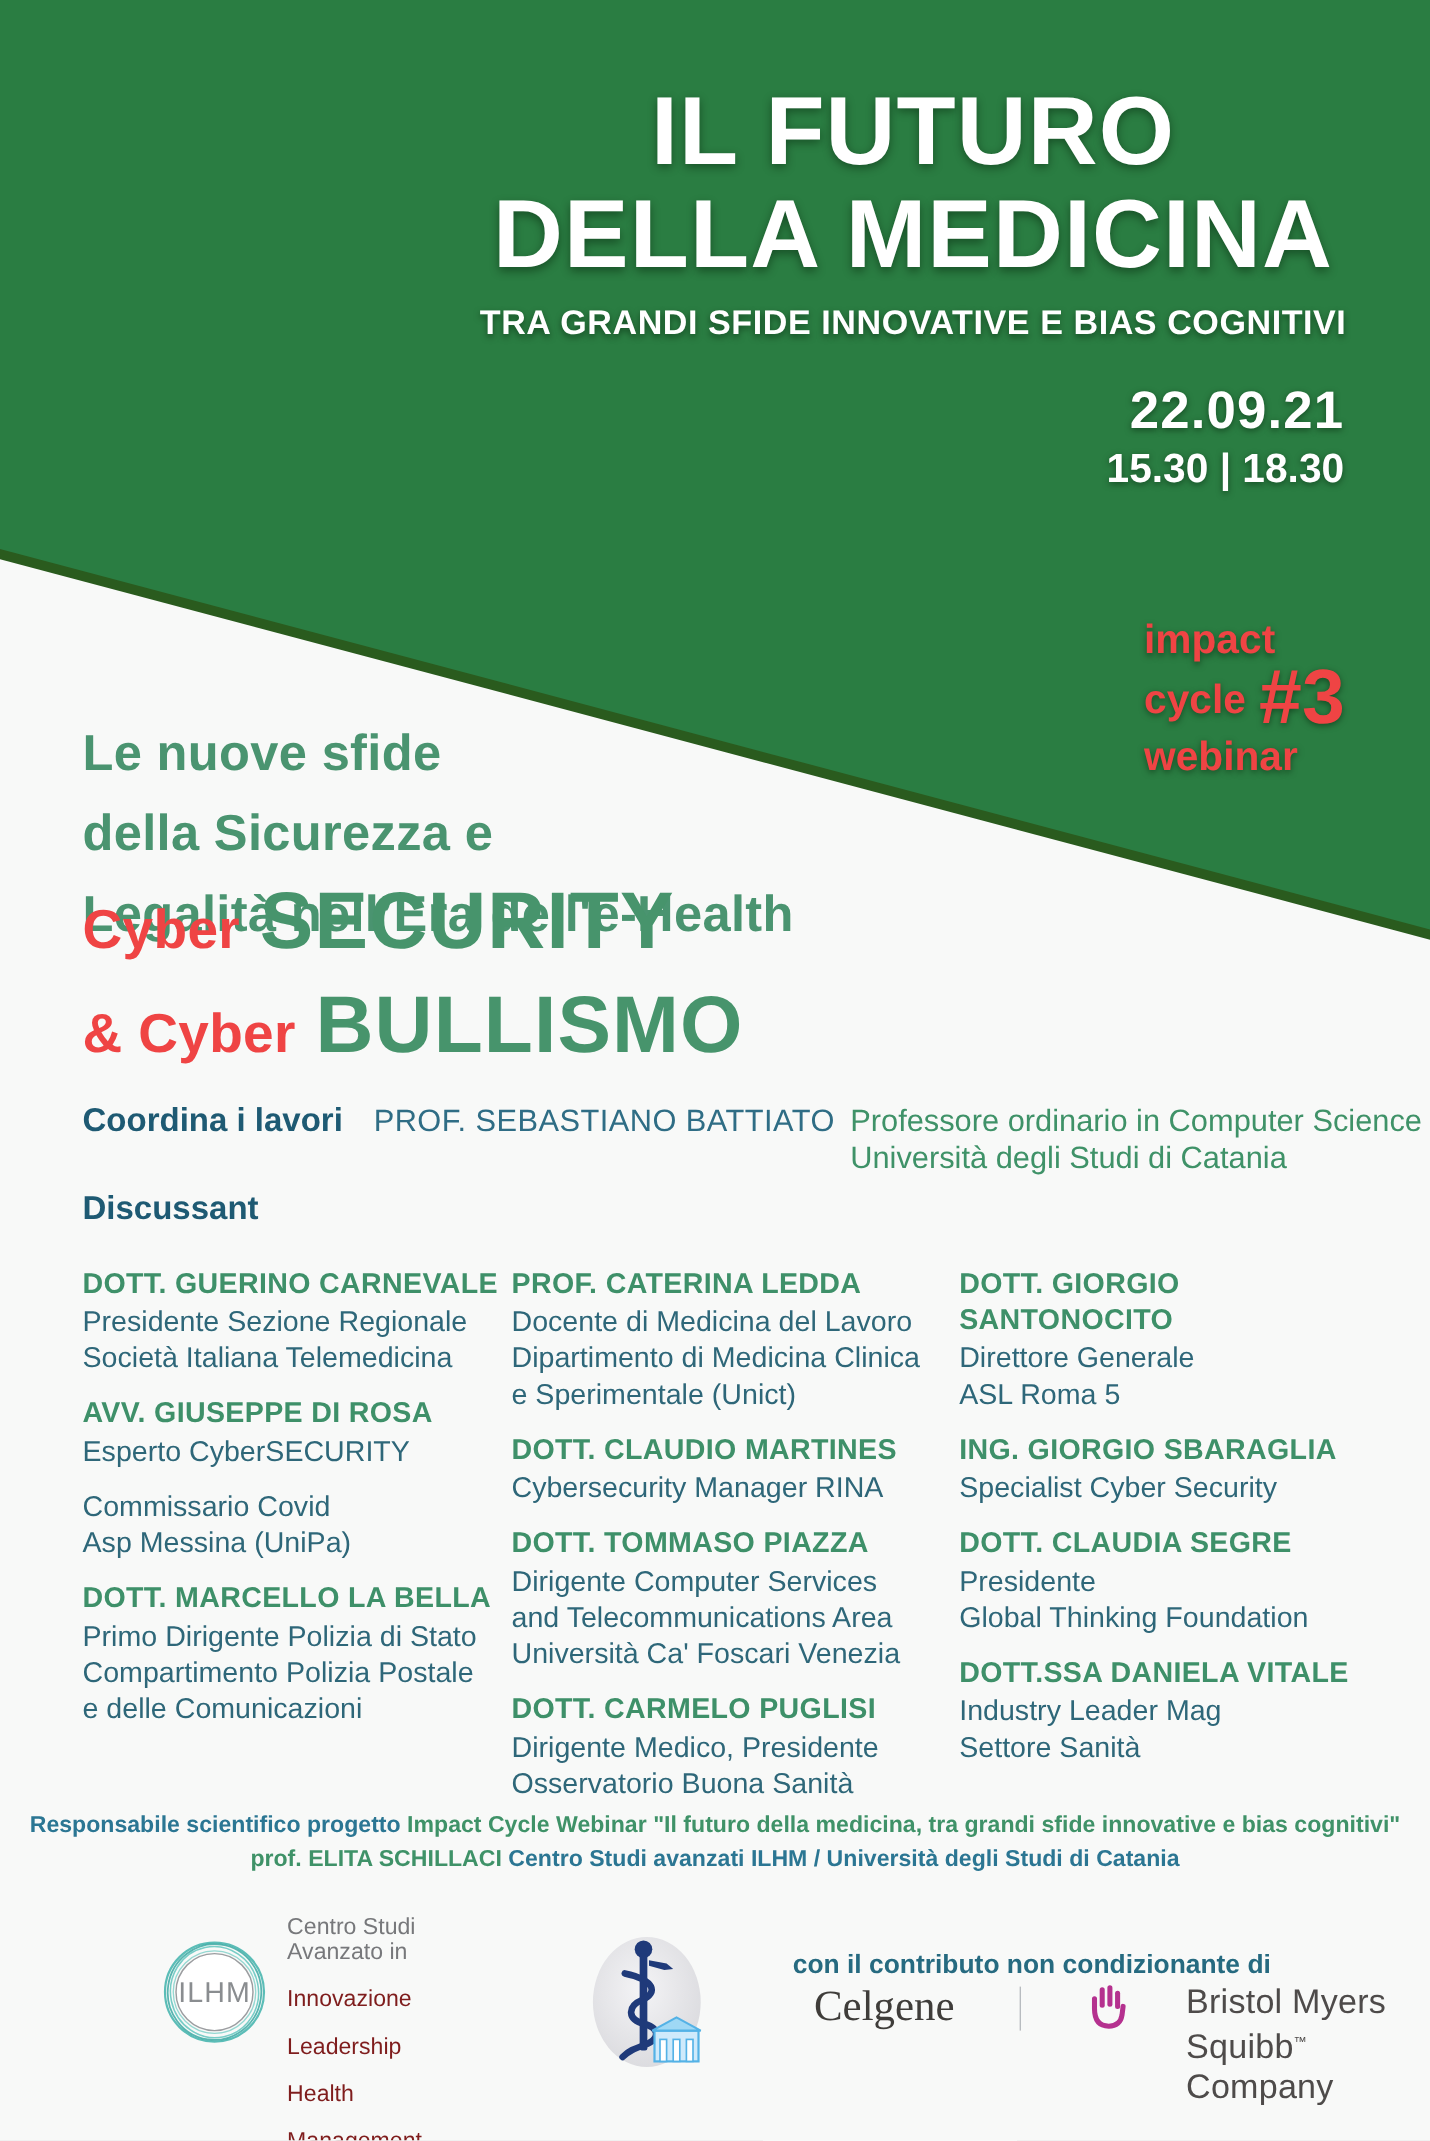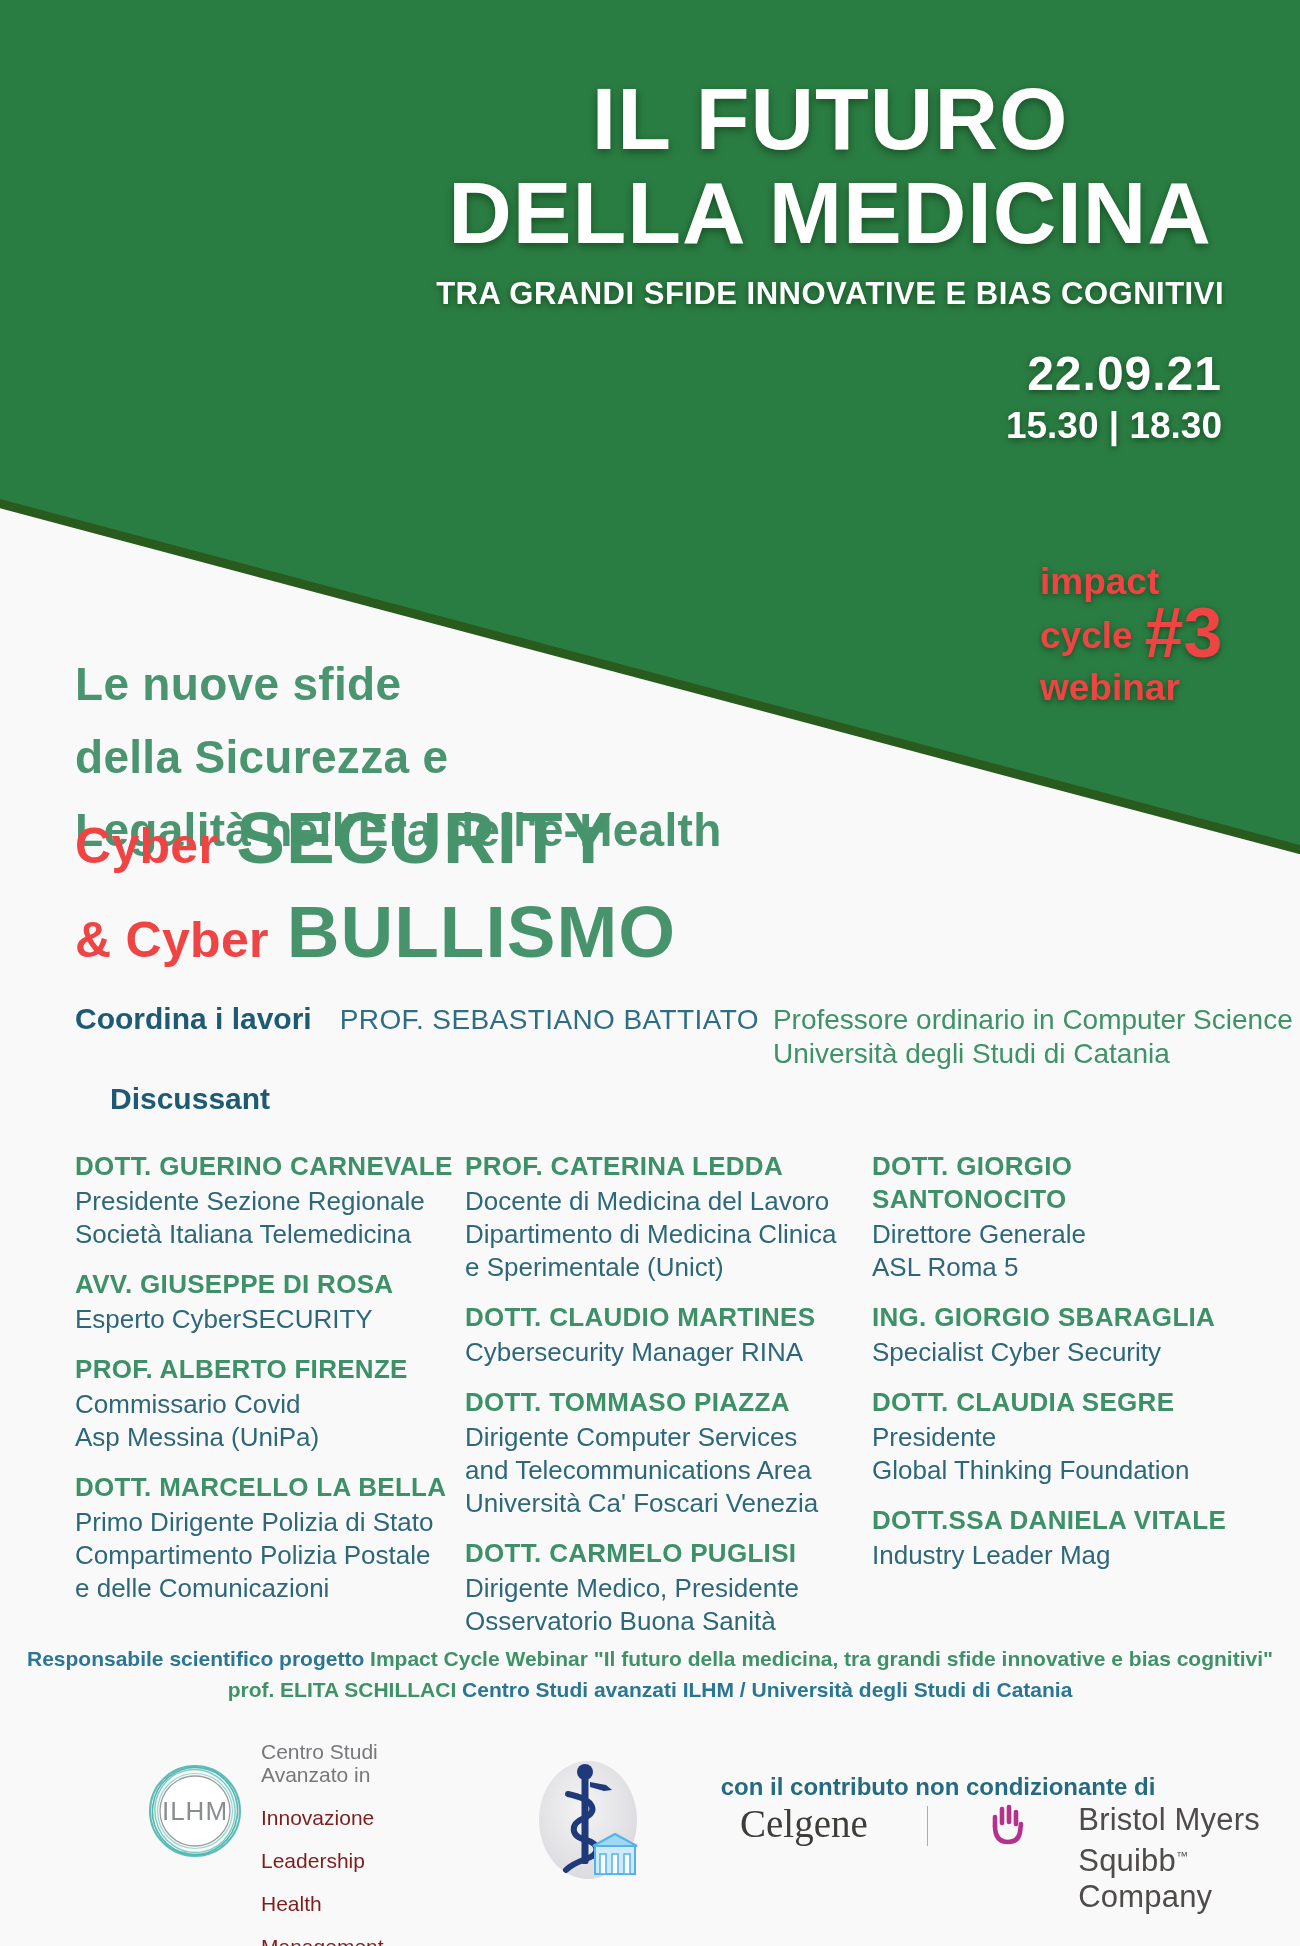--- a/index.html
+++ b/index.html
@@ -49,21 +49,21 @@
   #cyber{position:absolute;left:75px;top:796px;}
   #cyber .row{display:flex;align-items:baseline;height:94px;}
   #cyber .small{font-size:50px;font-weight:bold;color:#ef4444;letter-spacing:.3px;}
   #cyber .big{font-size:73px;font-weight:bold;color:#47946c;margin-left:18px;letter-spacing:1px;}
   
   #coord{position:absolute;left:75px;top:1002px;display:flex;align-items:baseline;}
   #coord .clabel{font-size:30px;font-weight:bold;color:#1e5a73;}
   #coord .cname{font-size:28px;font-weight:500;color:#2f6d85;margin-left:28px;letter-spacing:.4px;}
   #coord .crole{margin-left:14px;font-size:28px;color:#3f9268;line-height:34px;}
   
-  #disc-label{position:absolute;left:75px;top:1082px;font-size:30px;font-weight:bold;color:#1e5a73;margin-left:35px;}
+  #disc-label{position:absolute;left:75px;top:1082px;font-size:30px;font-weight:bold;color:#1e5a73;}
   .col{position:absolute;top:1150px;width:400px;}
   #col1{left:75px;width:385px;}
   #col2{left:465px;}
   #col3{left:872px;}
   .entry{margin-bottom:17px;}
   .ename{font-size:26px;font-weight:600;color:#3e9069;line-height:33px;margin-bottom:2px;letter-spacing:.3px;}
   .erole{font-size:26px;color:#2e6779;line-height:33px;}
   
   #resp{position:absolute;left:0;top:1643px;width:1300px;text-align:center;font-size:21px;font-weight:600;line-height:31px;}
   #resp .teal{color:#2b7693;}
@@ -142,21 +142,20 @@
     <div class="entry">
       <div class="ename">DOTT. GUERINO CARNEVALE</div>
       <div class="erole">Presidente Sezione Regionale</div>
       <div class="erole">Società Italiana Telemedicina</div>
     </div>
     <div class="entry">
       <div class="ename">AVV. GIUSEPPE DI ROSA</div>
       <div class="erole">Esperto CyberSECURITY</div>
     </div>
     <div class="entry">
-      <div class="ename">PROF. ALBERTO FIRENZE</div>
       <div class="erole">Commissario Covid</div>
       <div class="erole">Asp Messina (UniPa)</div>
     </div>
     <div class="entry">
       <div class="ename">DOTT. MARCELLO LA BELLA</div>
       <div class="erole">Primo Dirigente Polizia di Stato</div>
       <div class="erole">Compartimento Polizia Postale</div>
       <div class="erole">e delle Comunicazioni</div>
     </div>
   </div>
@@ -196,20 +195,21 @@
       <div class="erole">Specialist Cyber Security</div>
     </div>
     <div class="entry">
       <div class="ename">DOTT. CLAUDIA SEGRE</div>
       <div class="erole">Presidente</div>
       <div class="erole">Global Thinking Foundation</div>
     </div>
     <div class="entry">
       <div class="ename">DOTT.SSA DANIELA VITALE</div>
       <div class="erole">Industry Leader Mag</div>
+      <div class="erole">Settore Sanità</div>
     </div>
   </div>
 
   <div id="resp">
     <div><span class="teal">Responsabile scientifico progetto </span><span class="green">Impact Cycle Webinar "Il futuro della medicina, tra grandi sfide innovative e bias cognitivi"</span></div>
     <div><span class="green">prof. ELITA SCHILLACI </span><span class="teal">Centro Studi avanzati ILHM / Università degli Studi di Catania</span></div>
   </div>
 
   <div id="ilhm-logo">
     <svg width="98" height="98" viewBox="0 0 98 98">

